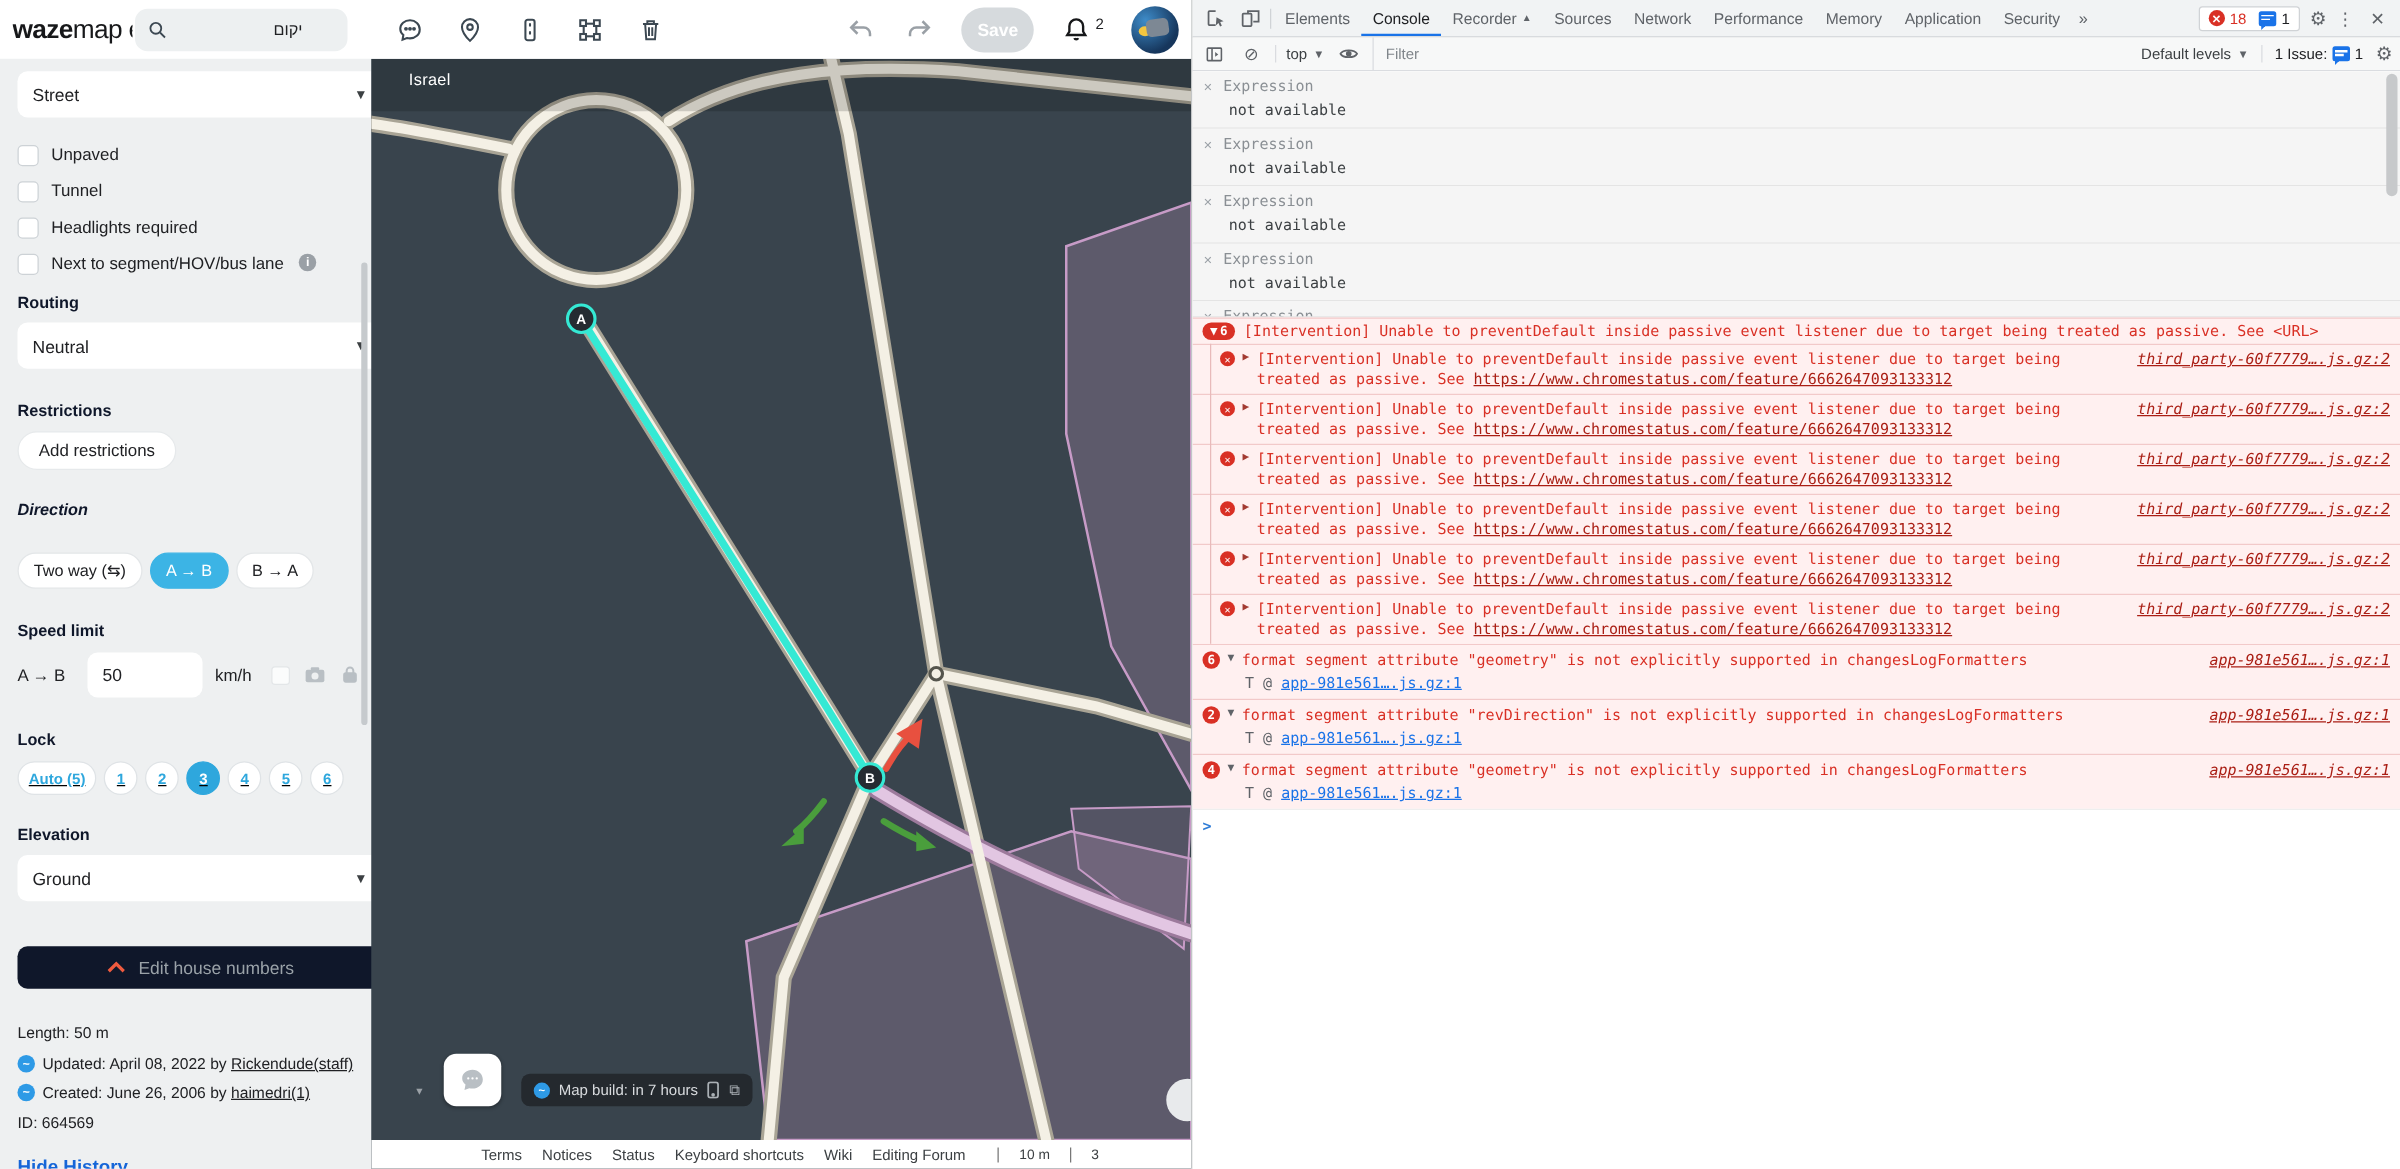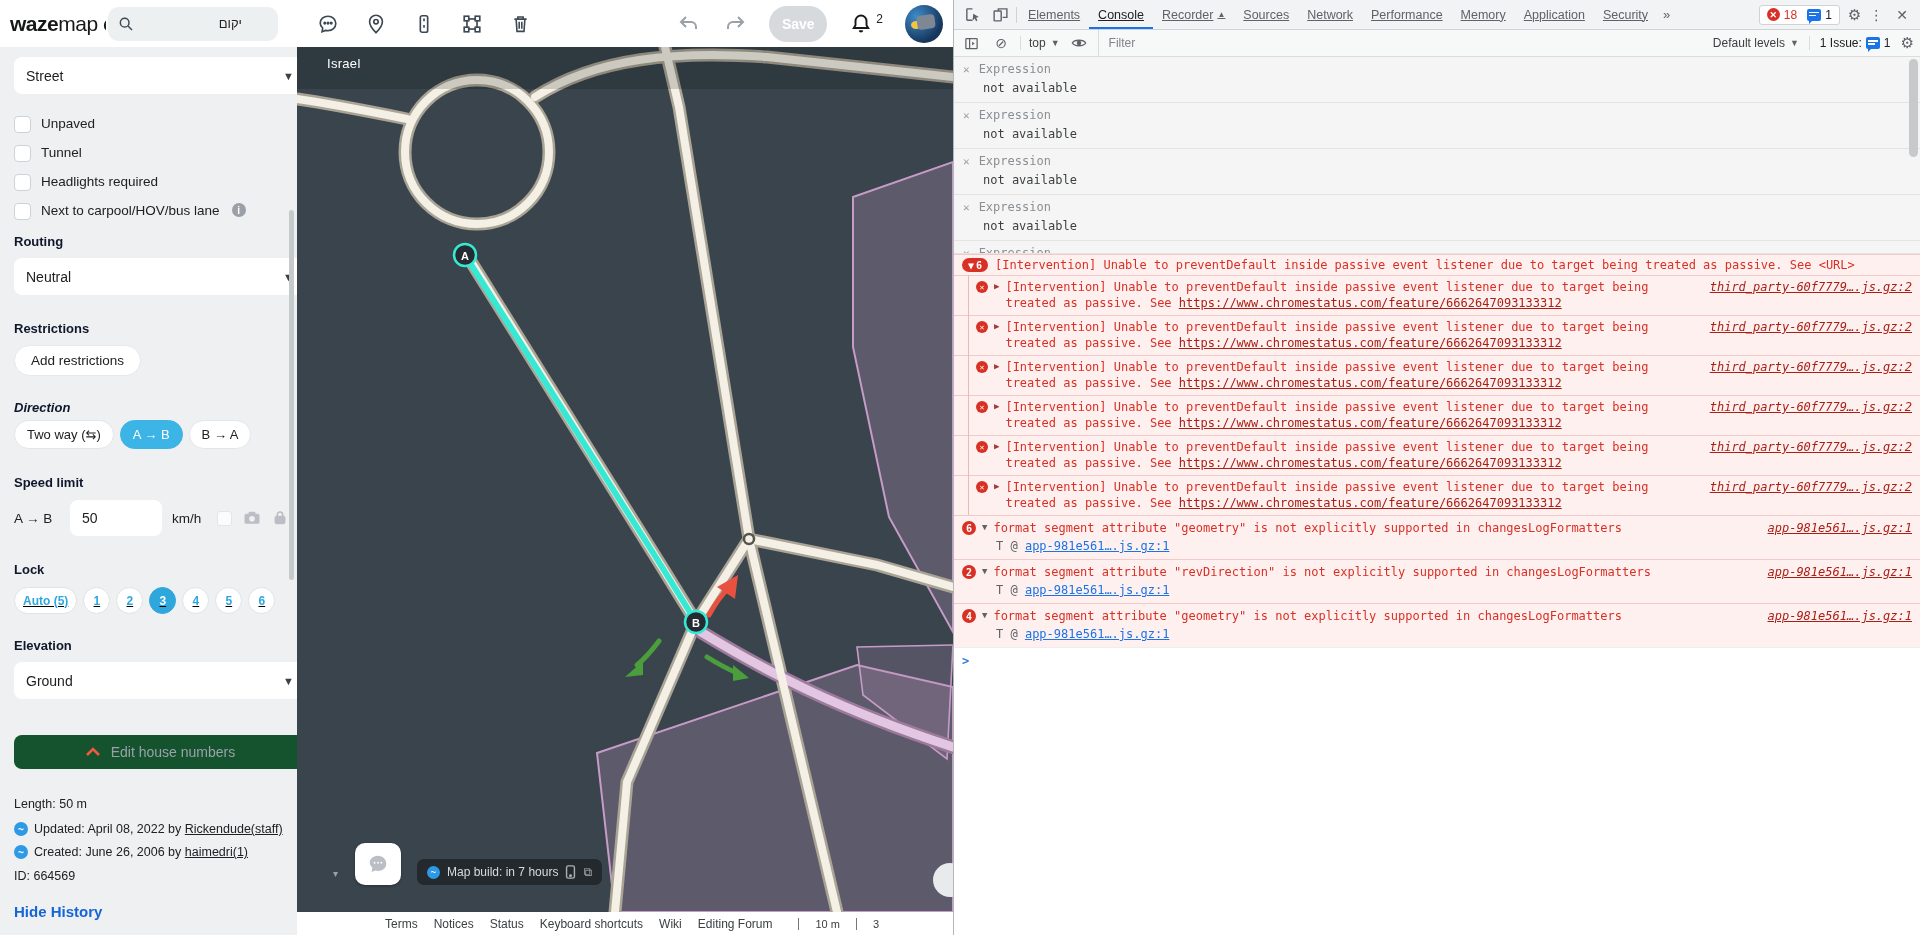--- a/index.html
+++ b/index.html
@@ -39,21 +39,21 @@
   .pill.selected { background:#3cb4e5; border-color:#3cb4e5; color:#fff; }
   .speed-row { display:flex; align-items:center; gap:10px; }
   .speed-row .dir { font-size:13.5px; color:#202124; width:46px; }
   .speed-input { width:92px; height:36px; border:none; border-radius:8px; background:#fff; padding:0 12px; font-size:14px; color:#202124; outline:none; font-family:"Liberation Sans",sans-serif; }
   .unit { font-size:13.5px; color:#202124; }
   .mini-cb { width:15px; height:15px; background:#fbfcfc; border:1px solid #e3e6e8; border-radius:3px; margin-left:6px; }
   .lock-row { display:flex; gap:6px; align-items:center;text-decoration:underline; }
   .lockbtn { min-width:27px; height:27px; border-radius:14px; border:1px solid #dfe3e6; background:#fff; color:#2ea7dd; font-weight:700; font-size:12px; display:inline-flex; align-items:center; justify-content:center; padding:0 8px; cursor:pointer; }
   .lockbtn.circle { width:27px; padding:0; }
   .lockbtn.selected { background:#2ea7dd; color:#fff; border-color:#2ea7dd; }
-  .ehn-btn { width:100%; height:34px; background:#14532d; border:none; border-radius:8px; color:#9aa2a8; font-size:14px; display:flex; align-items:center; justify-content:center; gap:10px; }
+  .ehn-btn { width:100%; height:34px; background:#0f172a; border:none; border-radius:8px; color:#9aa2a8; font-size:14px; display:flex; align-items:center; justify-content:center; gap:10px; }
   .meta { font-size:12.5px; color:#202124; display:flex; align-items:center; gap:6px; }
   .wz-dot { width:14px; height:14px; border-radius:50%; background:#2e9ae6; color:#fff; font-size:10px; font-weight:700; display:inline-flex; align-items:center; justify-content:center; flex:none; }
   .meta a { color:#202124; text-decoration:underline; }
   .hide-history { color:#1565d8; font-size:15px; font-weight:600; text-decoration:none; }
 
   
   .mapwrap { position:absolute; left:297px; top:47px; right:0; bottom:0; background:#39444d; overflow:hidden; }
   .map-top-band { position:absolute; left:0; top:0; width:100%; height:42px; background:rgba(0,0,0,0.16); }
   .country-label { position:absolute; left:30px; top:9px; color:#fff; font-size:13px; letter-spacing:0.3px; }
   .chat-fab { position:absolute; left:58px; bottom:50px; width:46px; height:42px; background:#fff; border-radius:10px; display:flex; align-items:center; justify-content:center; box-shadow:0 1px 3px rgba(0,0,0,0.3); }
@@ -65,21 +65,21 @@
   .map-bottombar { position:absolute; left:0; bottom:0; width:100%; height:23px; background:#fff; display:flex; align-items:center; font-size:12px; color:#3c4043; padding-left:88px; gap:16px; }
   .map-bottombar a { color:#3c4043; text-decoration:none; }
   .scale { border-left:1px solid #777; border-right:1px solid #777; padding:0 16px; height:12px; display:flex; align-items:center; font-size:11px; margin-left:10px; }
   .scale-partial { font-size:11px; }
 
   
   .devtools { position:absolute; left:953px; top:0; width:967px; height:935px; background:#fff; border-left:1px solid #b3b6b8; }
   .dt-tabbar { height:30px; background:#f1f3f4; border-bottom:1px solid #d0d3d6; display:flex; align-items:stretch; padding-left:4px; }
   .dt-iconbtn { width:28px; display:flex; align-items:center; justify-content:center; color:#5f6368; cursor:pointer; }
   .dt-sep { width:1px; height:16px; background:#d0d3d6; align-self:center; margin:0 2px; }
-  .dt-tab { padding:0 9px; font-size:12.5px; color:#5f6368; display:flex; align-items:center; gap:4px; cursor:pointer; white-space:nowrap;text-decoration:underline; }
+  .dt-tab { padding:0 9px; font-size:12.5px; color:#5f6368; display:flex; align-items:center; gap:4px; cursor:pointer; white-space:nowrap; }
   .dt-tab.selected { color:#202124; box-shadow:inset 0 -2px 0 #1a73e8; }
   .dt-tab .exp-icon { font-size:8px; color:#5f6368; }
   .dt-more { padding:0 6px; color:#5f6368; font-size:13px; display:flex; align-items:center; cursor:pointer; }
   .dt-right { margin-left:auto; display:flex; align-items:center; gap:8px; padding-right:8px; }
   .badge-box { display:flex; align-items:center; gap:10px; border:1px solid #d0d3d6; border-radius:3px; background:#fff; height:20px; padding:0 7px; }
   .err-badge { display:flex; align-items:center; gap:4px; font-size:12px; color:#d93025; }
   .err-circ { width:13px; height:13px; border-radius:50%; background:#d93025; color:#fff; font-size:9px; display:inline-flex; align-items:center; justify-content:center; font-weight:700; }
   .iss-badge { display:flex; align-items:center; gap:4px; font-size:12px; color:#202124; }
   .bubble { width:14px; height:12px; background:#1a73e8; border-radius:2px; position:relative; }
   .bubble::after { content:""; position:absolute; left:2px; bottom:-3px; border:3px solid transparent; border-top-color:#1a73e8; border-left-color:#1a73e8; }
@@ -218,36 +218,36 @@
       <div class="cb-row">
           <span class="cb"></span>
           <span>Tunnel</span>
         </div>
       <div class="cb-row">
           <span class="cb"></span>
           <span>Headlights required</span>
         </div>
       <div class="cb-row">
           <span class="cb"></span>
-          <span>Next to carpool/HOV/bus lane</span>
+          <span>Next to segment/HOV/bus lane</span>
           <span class="info-dot">i</span>
         </div>
     </div>
 
     <div class="sb-label" style="margin-top:14px;">Routing</div>
     <div class="select" style="margin-top:9px;">
       <span>Neutral</span>
         <span class="chev">▼</span>
     </div>
 
     <div class="sb-label" style="margin-top:26px;">Restrictions</div>
     <button class="btn-white" style="margin-top:9px;">Add restrictions</button>
 
     <div class="sb-label" style="margin-top:24px;font-style:italic;">Direction</div>
-    <div class="pill-row" style="margin-top:5px;">
+    <div class="pill-row" style="margin-top:27px;">
       <span class="pill">Two way (⇆)</span>
       <span class="pill selected">A → B</span>
       <span class="pill">B → A</span>
     </div>
 
     <div class="sb-label" style="margin-top:26px;">Speed limit</div>
     <div class="speed-row" style="margin-top:10px;">
       <span class="dir">A → B</span>
       <input class="speed-input" value="50" style="">
       <span class="unit">km/h</span>

